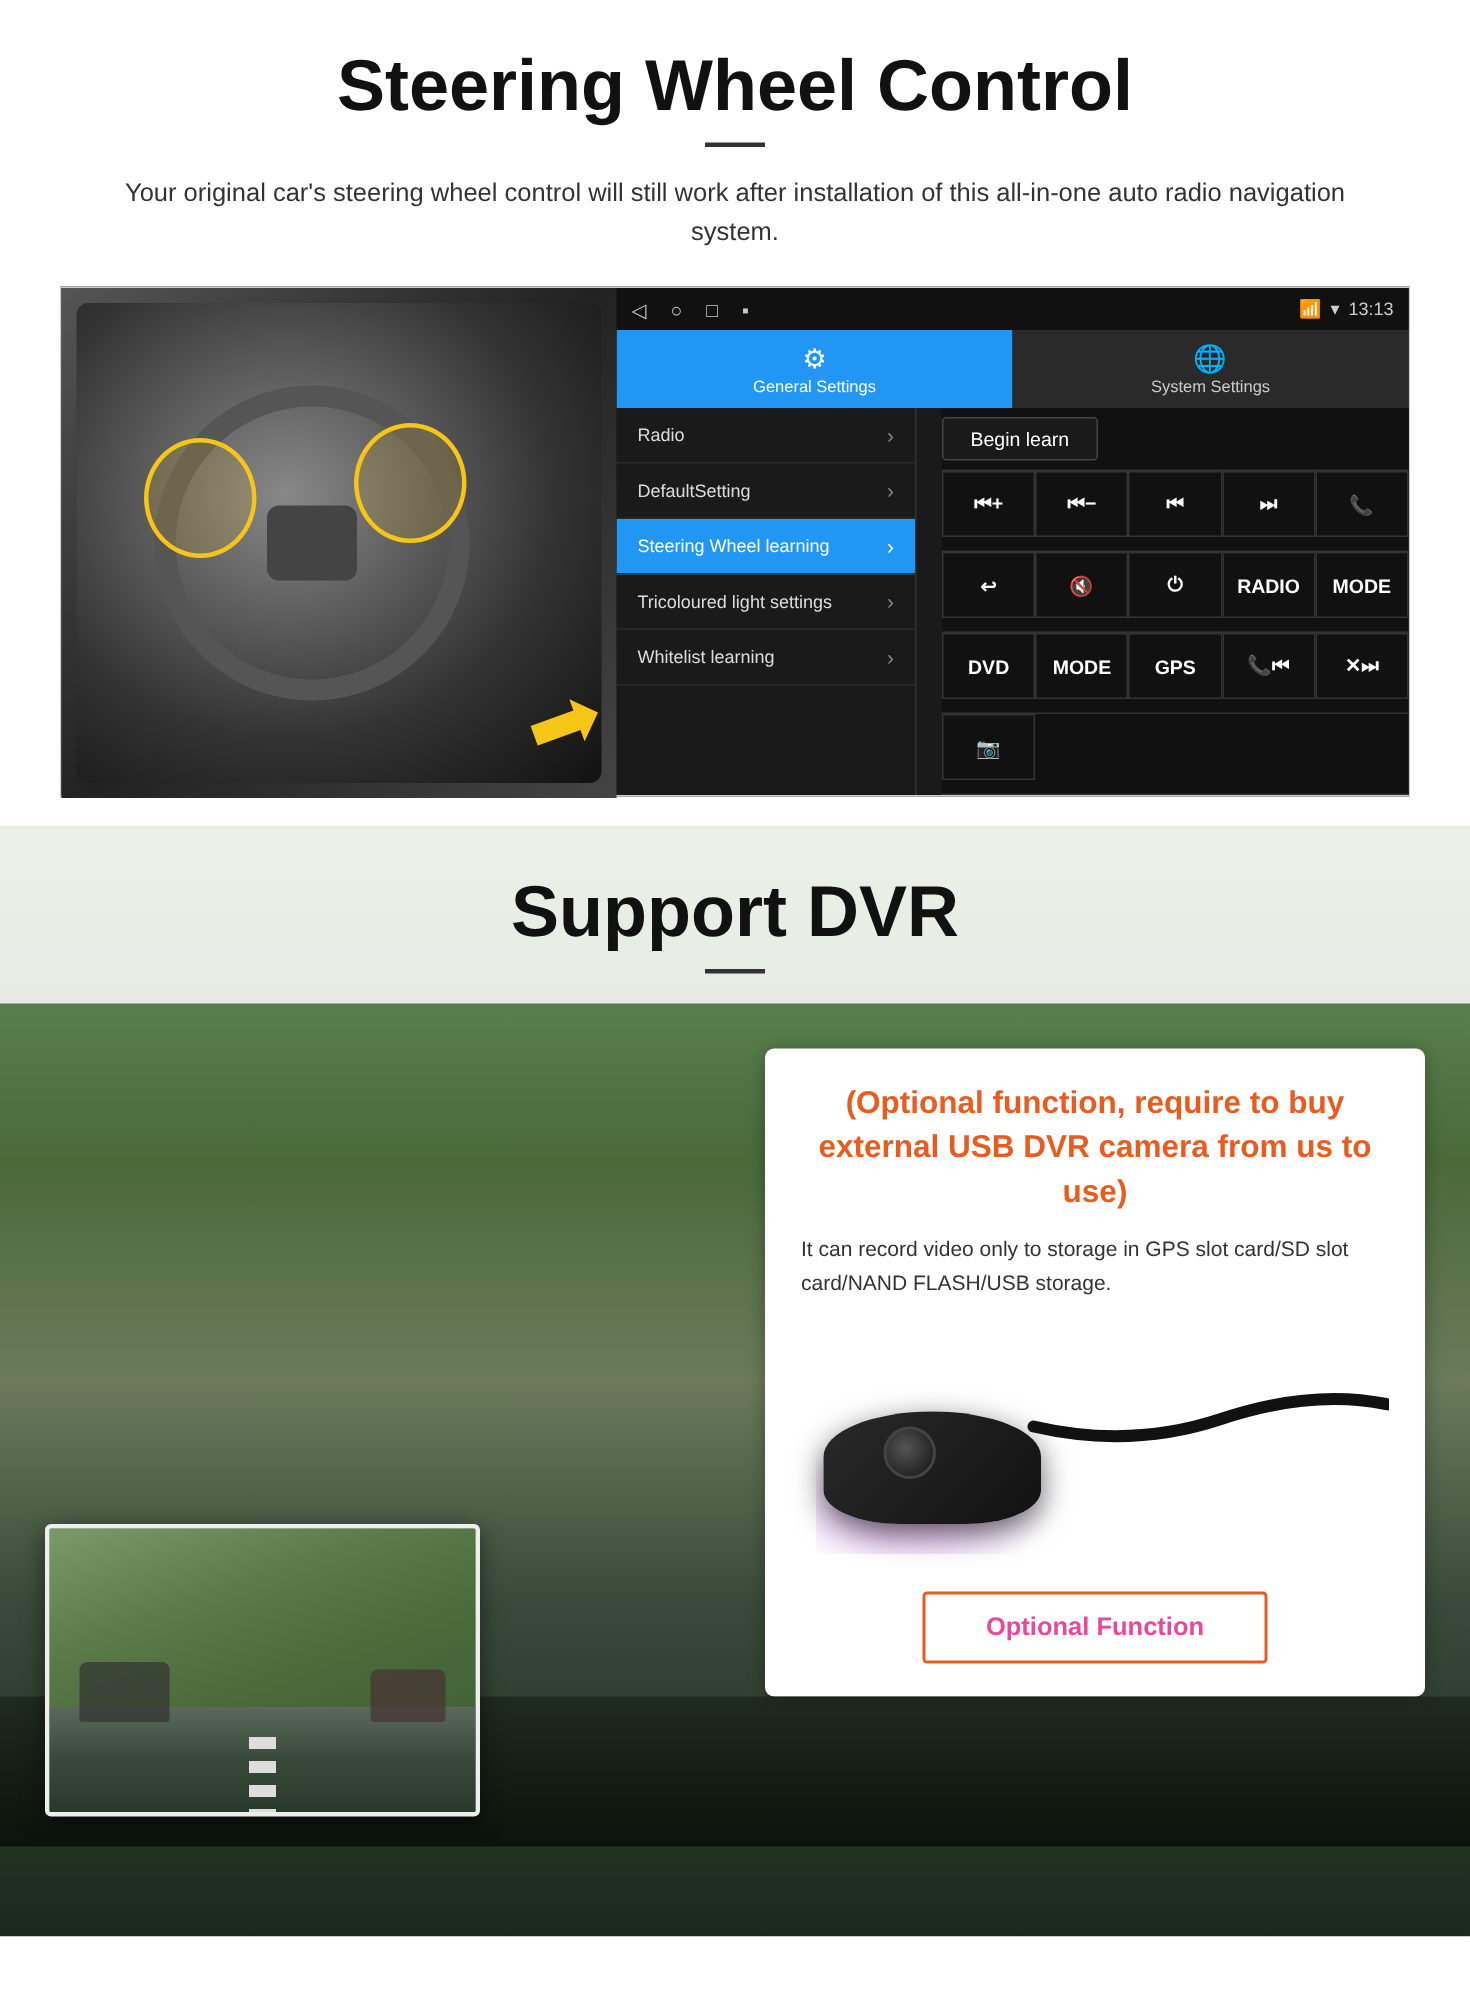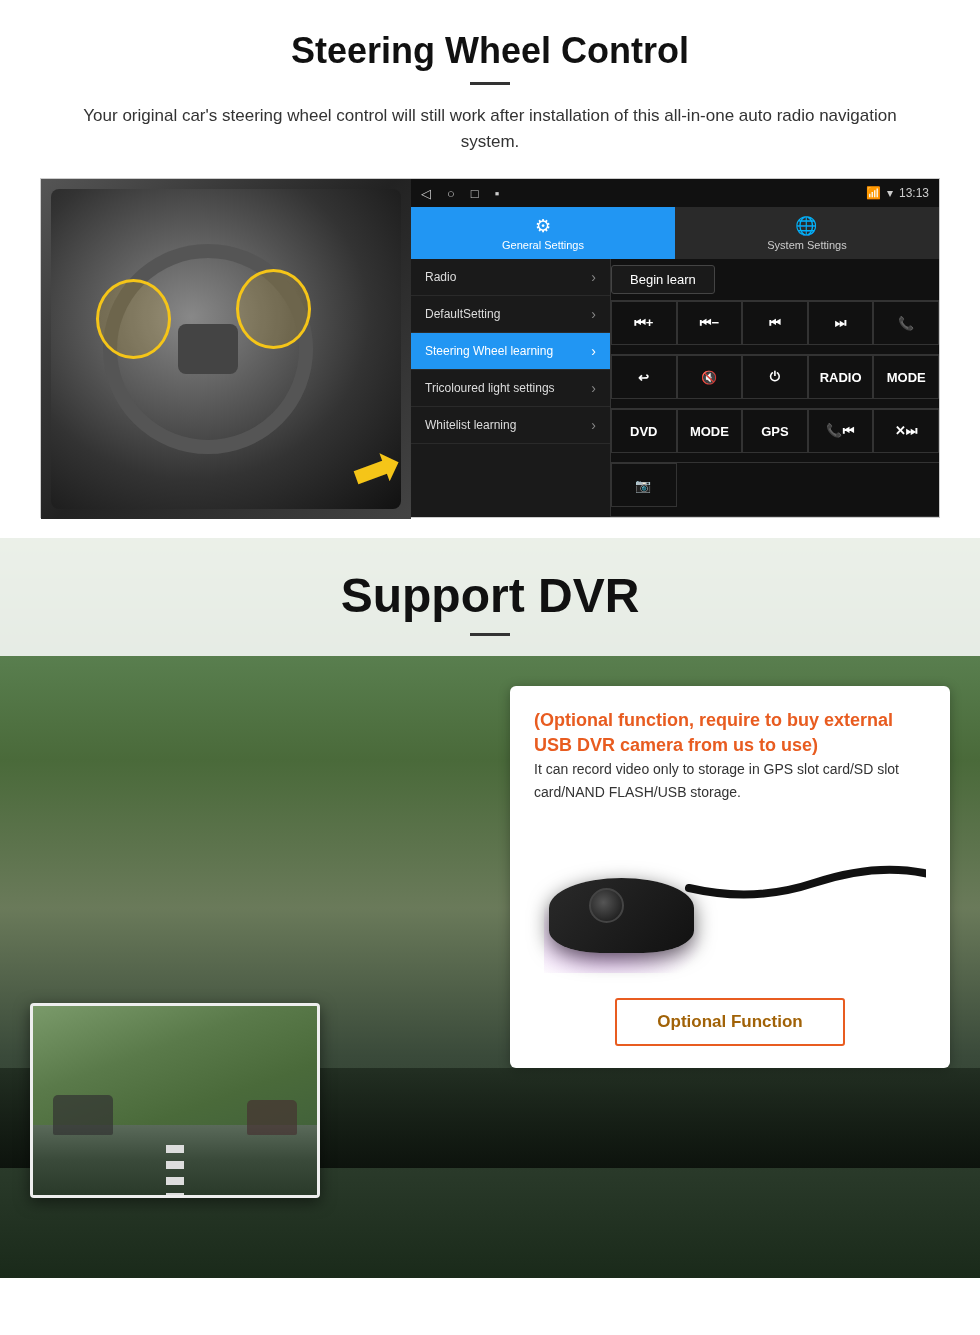--- a/index.html
+++ b/index.html
@@ -10,21 +10,21 @@
       background: #fff;
       overflow-x: hidden;
     }
 
     
     .section-steering {
       padding: 30px 40px 20px;
       text-align: center;
     }
     .section-title {
-      font-size: 36px;
+      font-size: 48px;
       font-weight: 900;
       color: #111;
       margin-bottom: 10px;
     }
     .title-divider {
       width: 40px;
       height: 3px;
       background: #333;
       margin: 0 auto 18px;
     }
@@ -157,20 +157,21 @@
       align-items: center;
       justify-content: center;
       font-size: 11px;
       color: #ccc;
       gap: 2px;
     }
     .tab-icon { font-size: 18px; }
     .android-menu {
       display: flex;
       flex: 1;
+      gap: 17px;
     }
     .menu-list {
       width: 200px;
       background: #1a1a1a;
       border-right: 1px solid #333;
       display: flex;
       flex-direction: column;
     }
     .menu-item {
       display: flex;
@@ -282,23 +283,25 @@
     .dvr-info-box {
       background: #fff;
       border-radius: 6px;
       padding: 22px 24px;
       width: 440px;
       margin-top: 10px;
       box-shadow: 0 2px 12px rgba(0,0,0,0.3);
     }
     .dvr-optional-text {
       color: #e85c20;
-      font-size: 18px;
+      font-size: 21px;
       font-weight: bold;
       line-height: 1.4;
+      margin-bottom: 12px;
+      text-align: center;
     }
     .dvr-desc-text {
       color: #333;
       font-size: 14px;
       line-height: 1.6;
       margin-bottom: 20px;
     }
     
     .dvr-camera-area {
       display: flex;
@@ -318,21 +321,21 @@
       height: 195px;
       background: linear-gradient(160deg, #8aaa7a 0%, #6a8a5a 30%, #5a7a4a 50%, #4a6a3a 100%);
       border: 3px solid #eee;
       border-radius: 4px;
       overflow: hidden;
       box-shadow: 0 4px 15px rgba(0,0,0,0.5);
     }
     .optional-btn {
       border: 2px solid #e85c20;
       background: #fff;
-      color: #a16207;
+      color: #ec4899;
       padding: 12px 40px;
       font-size: 17px;
       font-weight: bold;
       cursor: pointer;
       border-radius: 3px;
     }
 
     
     .dark-bottom {
       position: relative;

